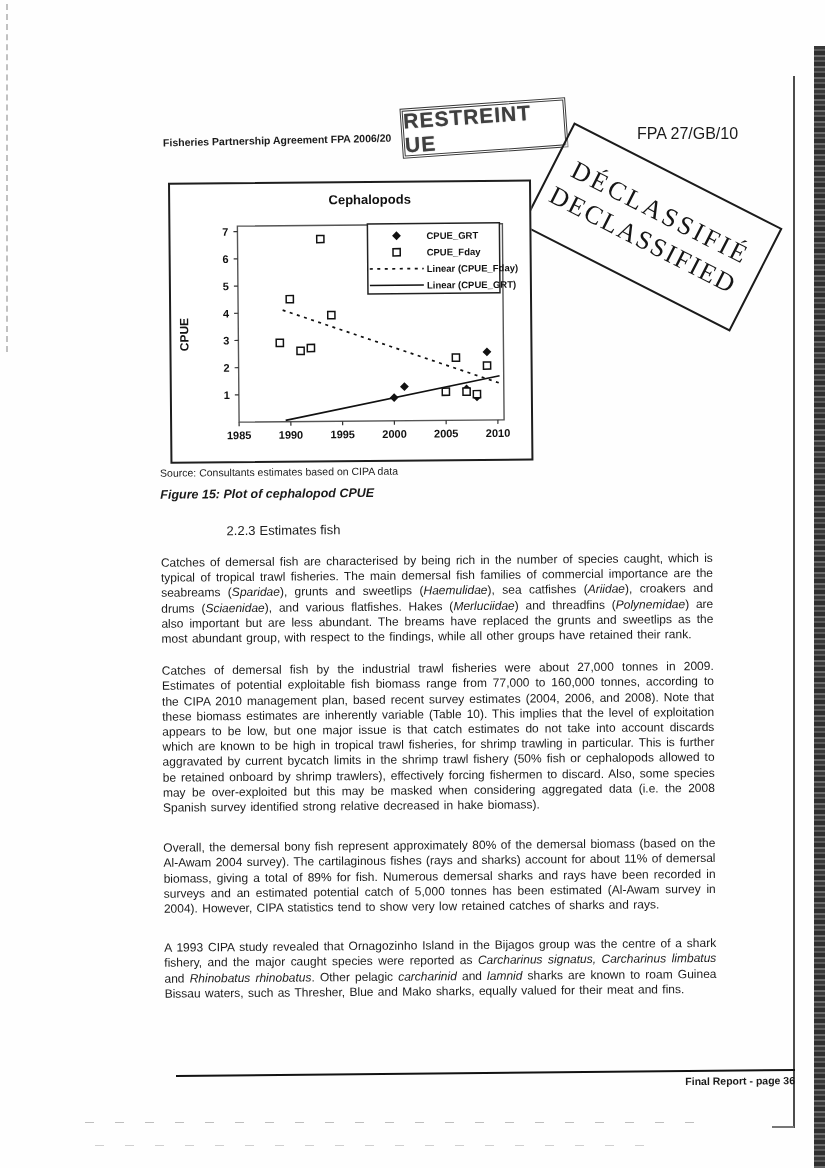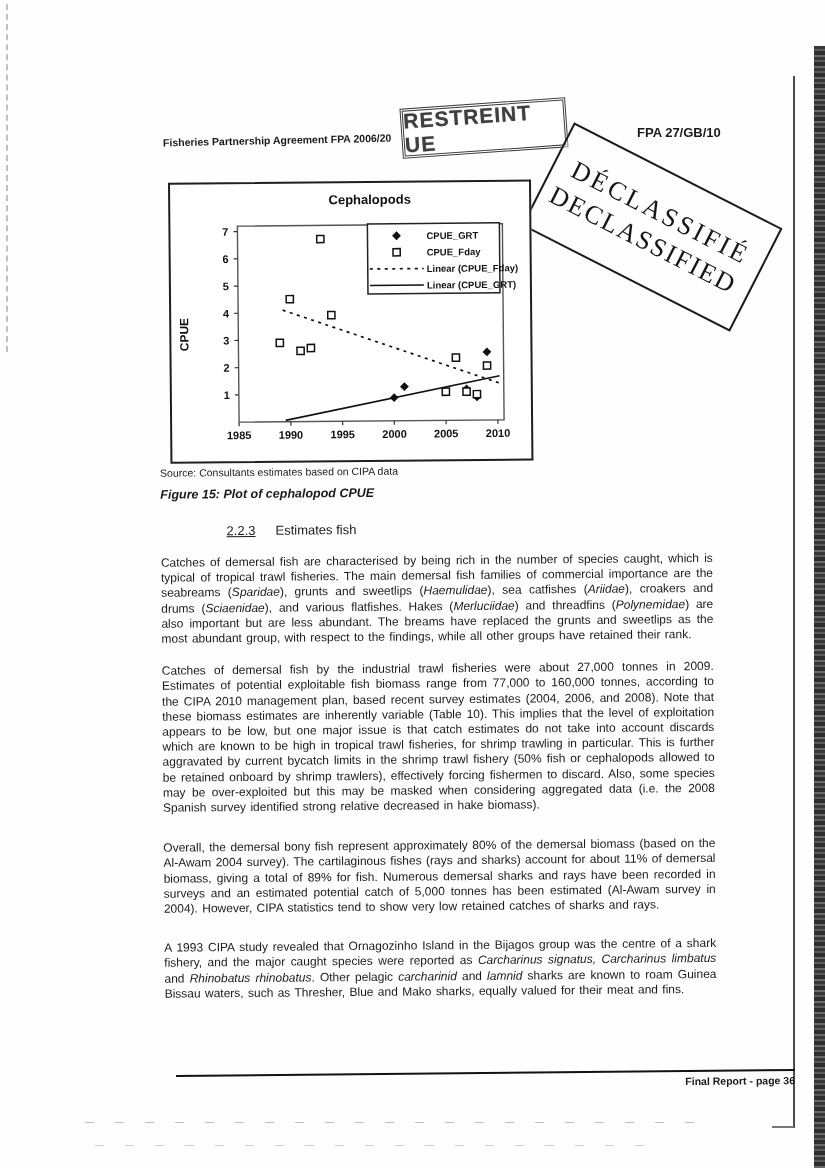--- a/index.html
+++ b/index.html
@@ -12,21 +12,21 @@
   
   .edge-band{position:absolute;right:0;top:46px;width:11px;height:1122px;
     background:repeating-linear-gradient(180deg,#383838 0 3px,#5a5a5a 3px 5px,#2e2e2e 5px 9px,#6a6a6a 9px 11px);}
   .edge-line{position:absolute;left:793px;top:76px;width:2px;height:1052px;background:#4c4c4c;}
   .edge-line-foot{position:absolute;left:772px;top:1126px;width:22px;height:2px;background:#777;}
   .left-dots{position:absolute;left:6px;top:4px;width:0;height:348px;border-left:2px dashed #9a9a9a;opacity:.6;}
   .bottom-dash{position:absolute;height:1px;opacity:.55;
     background:repeating-linear-gradient(90deg,#8a8a8a 0 9px,transparent 9px 30px);}
   
   .hdr-left{position:absolute;left:163px;top:134px;font-size:10.5px;font-weight:600;transform:rotate(-1.2deg);}
-  .hdr-right{position:absolute;left:637px;top:125px;font-size:13px;font-weight:bold;}
+  .hdr-right{position:absolute;left:637px;top:125px;font-size:16px;font-weight:normal;}
   .stamp-restreint{
     position:absolute;left:401px;top:103px;width:160px;height:44px;
     border:3px double #3a3a3a;display:flex;align-items:center;justify-content:center;
     transform:rotate(-4deg);background:rgba(255,255,255,.6);
   }
   .stamp-restreint span{font-size:21px;font-weight:bold;letter-spacing:1px;color:#3f3f3f;
     text-shadow:0 0 1px #777;}
   .stamp-declassifie{
     position:absolute;left:535px;top:169px;width:230px;height:112px;
     border:2.5px solid #1b1b1b;transform:rotate(27deg);
@@ -36,21 +36,21 @@
   .stamp-declassifie .l1{font-size:26px;letter-spacing:3px;align-self:flex-start;margin-left:18px;}
   .stamp-declassifie .l2{font-size:26px;letter-spacing:2px;align-self:flex-end;margin-right:14px;margin-top:2px;}
   
   .chart-box{position:absolute;left:168px;top:181px;width:359px;height:277px;border:2px solid #1e1e1e;background:#fff;}
   .chart-box svg{display:block;}
   
   .doc{position:absolute;left:160px;top:465px;width:552px;}
   .source-note{font-size:10.5px;}
   .fig-caption{font-size:12.5px;font-weight:bold;font-style:italic;margin-top:9px;}
   .sec-heading{font-size:13px;margin:22px 0 0 66px;}
-  .sec-heading .num{margin-right:20px;text-decoration:underline;}
+  .sec-heading .num{margin-right:4px;}
   .doc p{font-size:12px;line-height:15.2px;text-align:justify;margin:17px 0 0 0;word-spacing:1px;}
   
   .footer-rule{position:absolute;left:176px;top:1072px;width:619px;height:2px;background:#121212;transform:rotate(-0.55deg);}
   .footer-text{position:absolute;left:595px;top:1075px;width:200px;text-align:right;font-size:10.5px;font-weight:bold;transform:rotate(-0.5deg);}
 </style>
 </head>
 <body>
 
 <div id="sheet">
 

